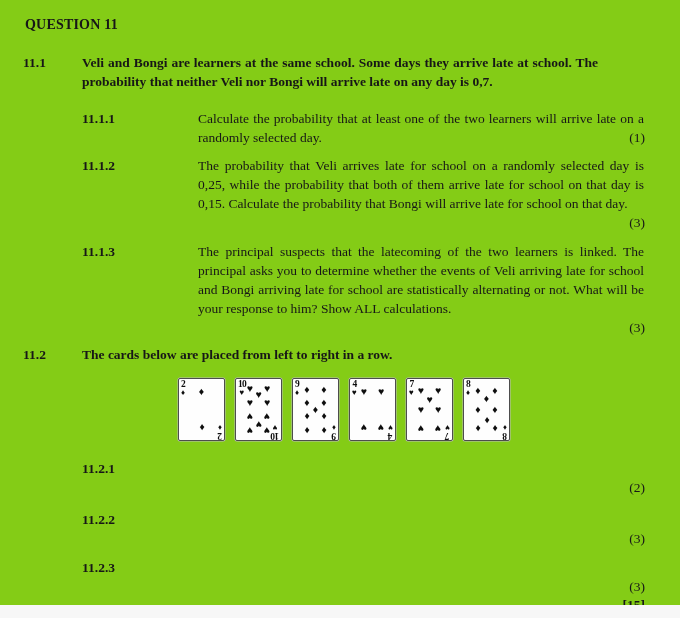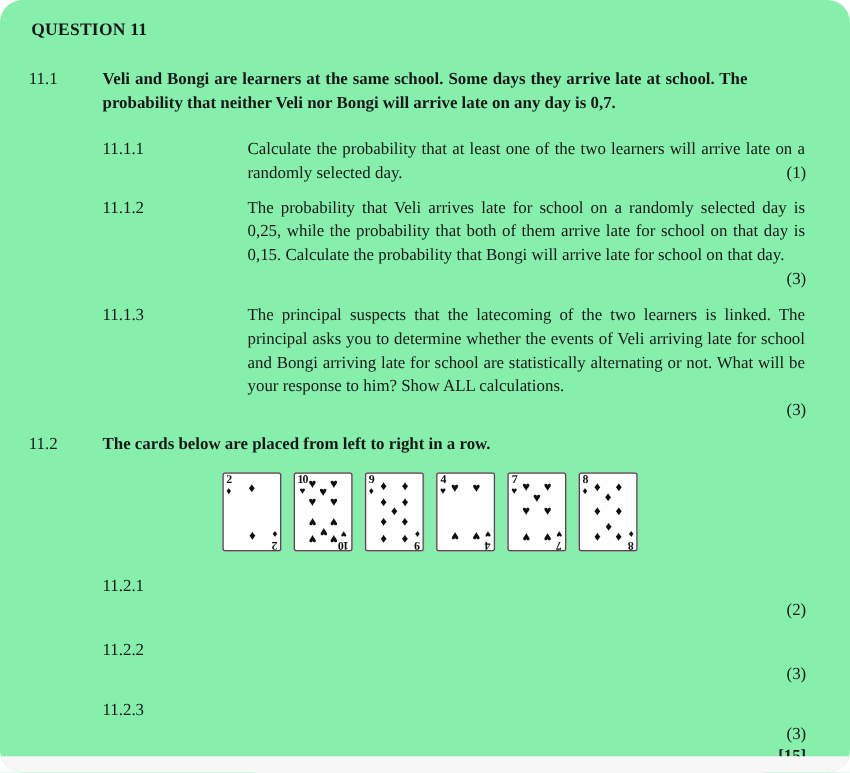--- a/index.html
+++ b/index.html
@@ -1,26 +1,26 @@
 <!DOCTYPE html>
 <html><head>
 <meta charset="utf-8">
 <style>
   * { margin:0; padding:0; box-sizing:border-box; }
   html,body { background:#ffffff; }
   .page {
-    position:relative; width:680px; height:618px; background:#86efac;
-    font-family:"Liberation Serif", serif; color:#171717; overflow:hidden;border-radius:18px;
+    position:relative; width:680px; height:618px; background:#84cc16;
+    font-family:"Liberation Serif", serif; color:#171717; overflow:hidden;
   }
   .title {
     position:absolute; left:25px; top:15px;
     font-size:14px; font-weight:bold; line-height:19px; letter-spacing:0.2px;
   }
   .qnum, .subnum {
-    position:absolute; font-size:13.5px; line-height:19px; white-space:nowrap;
+    position:absolute; font-size:13.5px; line-height:19px; white-space:nowrap;font-weight:bold;
   }
   .qtext {
     position:absolute; font-size:13.5px; line-height:19px; text-align:justify;
   }
   .qtext.lvl1 { left:82px; width:516px;font-weight:bold; }
   .qtext.lvl2 { left:152px; width:446px;margin-left:46px; }
   .mark {
     position:absolute; left:595px; width:50px; text-align:right;
     font-size:13.5px; line-height:19px;
   }

